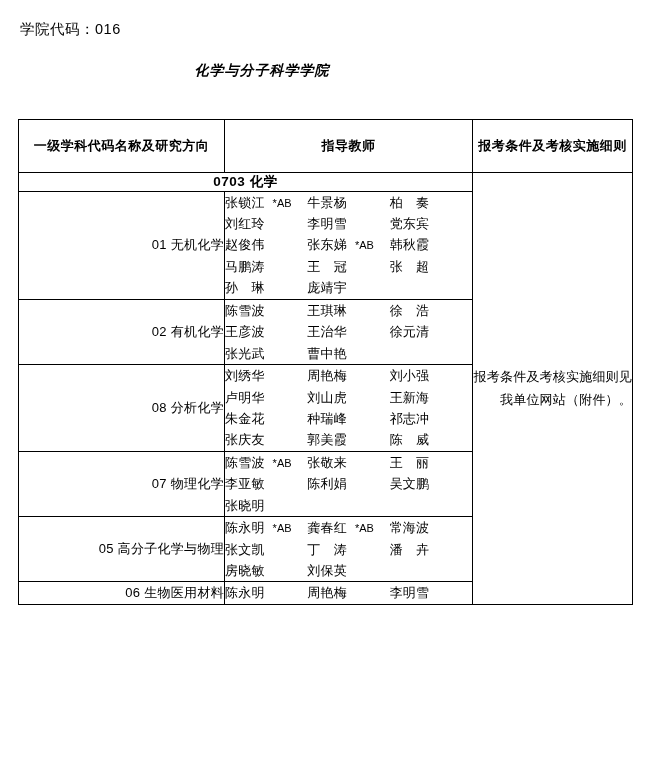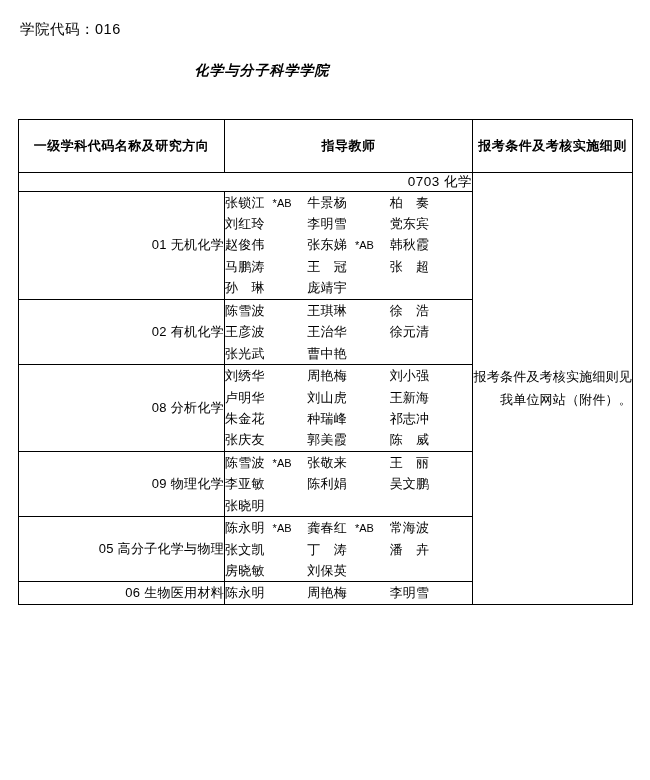--- a/index.html
+++ b/index.html
@@ -63,23 +63,23 @@
     font-weight: bold;
     height: 52px;
     letter-spacing: 0.5px;
   }
   .col1 { width: 206px; }
   .col2 { width: 248px; }
   .col3 { width: 160px; }
 
   td.discipline {
     font-size: 13.5px;
-    font-weight: normal;
+    font-weight: bold;
     padding: 7px 0 7px 8px;
-    text-align: right;
+    text-align: center;
     letter-spacing: 0.5px;
   }
   td.direction {
     font-size: 13px;
     padding: 6px 0 6px 8px;
     text-align: right;
     letter-spacing: 0.3px;
   }
   td.teachers {
     padding: 8px 6px 8px 8px;
@@ -218,21 +218,21 @@
           </div>
           <div class="teacher-row">
             <span class="teacher">张庆友</span>
             <span class="teacher">郭美霞</span>
             <span class="teacher">陈　威</span>
           </div>
         </td>
       </tr>
 
       <tr>
-        <td class="direction">09 物理化学</td>
+        <td class="direction">07 物理化学</td>
         <td class="teachers">
           <div class="teacher-row">
             <span class="teacher">陈雪波<span class="sup">*AB</span></span>
             <span class="teacher">张敬来</span>
             <span class="teacher">王　丽</span>
           </div>
           <div class="teacher-row">
             <span class="teacher">李亚敏</span>
             <span class="teacher">陈利娟</span>
             <span class="teacher">吴文鹏</span>

